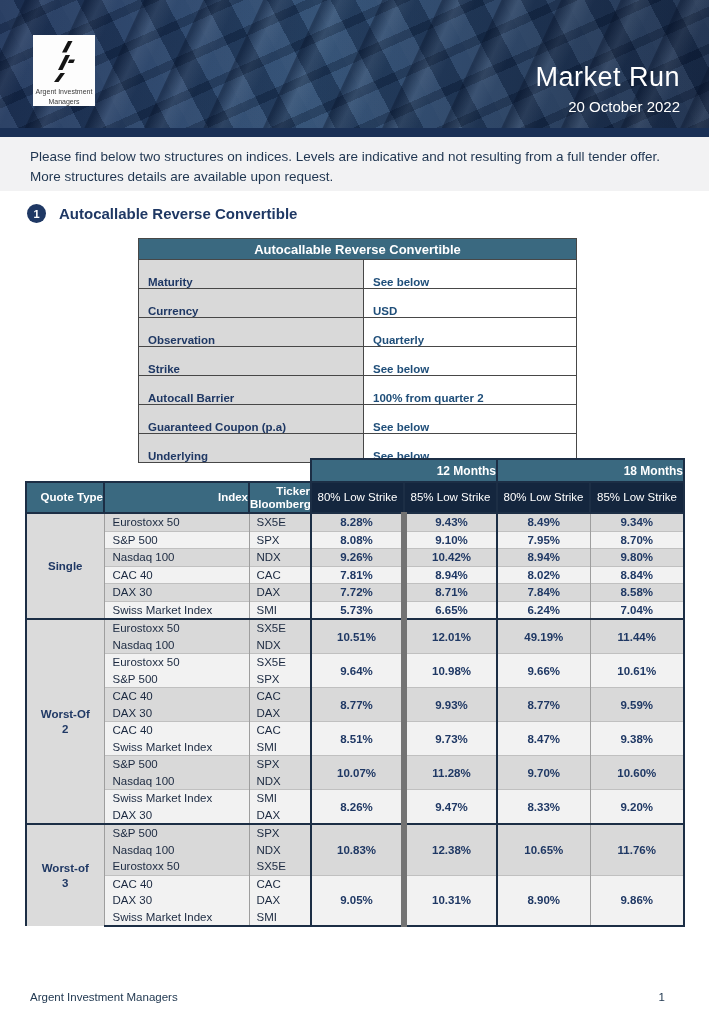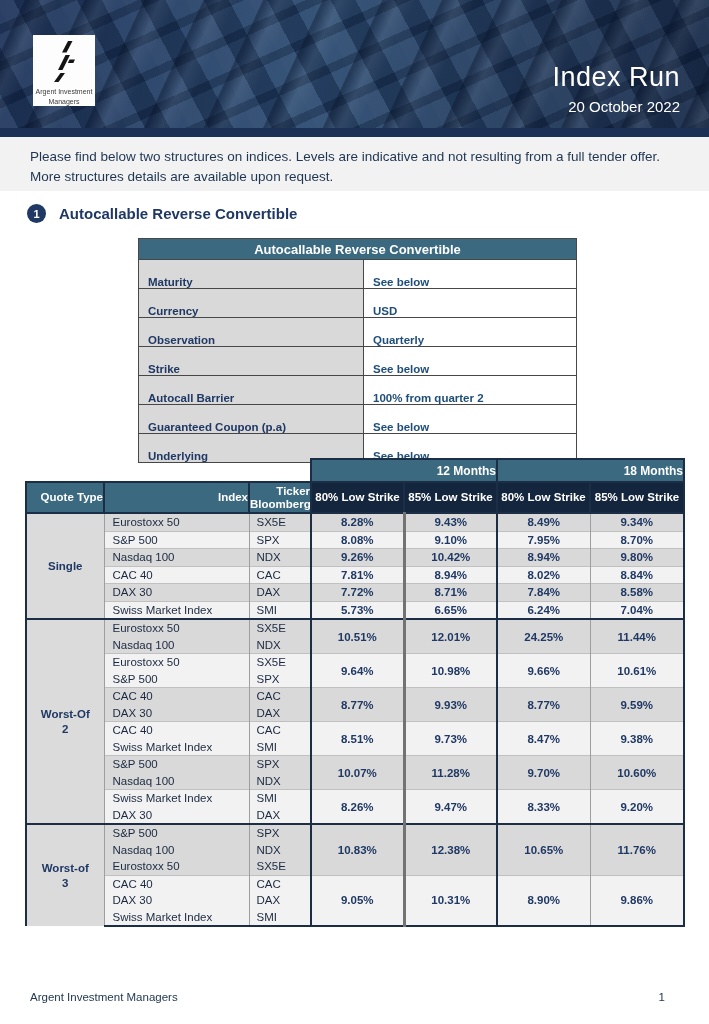--- a/index.html
+++ b/index.html
@@ -55,37 +55,37 @@
   }
   .terms td { height:19.5px; font-size:11.5px; border:1px solid #474747; padding:16px 0 0 9px; }
   .terms td.t-label { width:225px; background:#d9d9d9; color:#1f3864; font-weight:bold; }
   .terms td.t-value { background:#ffffff; color:#1f4e79; font-weight:600; }
 
   
   .pricing { position:absolute; top:458px; left:25px; width:658px; border-collapse:collapse; table-layout:fixed; }
   .pricing td, .pricing th { overflow:hidden; }
   .pricing .spacer { border:none; background:transparent; }
   .pricing .th-teal  { background:#3a6980; color:#ffffff; font-weight:bold; text-align:right; border:2px solid #1c2e45; }
-  .pricing .th-navy  { background:#14263e; color:#ffffff; font-weight:bold; border:2px solid #1c2e45; }
+  .pricing .th-navy  { background:#14263e; color:#ffffff; font-weight:normal; border:2px solid #1c2e45; }
   .pricing tr.tenors th { height:23px; font-size:12px; }
   .pricing tr.cols th   { height:31px; font-size:11.5px; line-height:13px; }
   .pricing tbody td { border-top:1px solid #c0c0c0; vertical-align:middle; }
   .pricing tr.section-start td { border-top:2px solid #1c2e45; }
   .pricing tbody tr:last-child td { border-bottom:2px solid #1c2e45; }
   .pricing td.qt {
     background:#dbdbdb; color:#1f3864; font-weight:bold; font-size:11.5px;
     text-align:center; border-left:2px solid #1c2e45; border-right:1px solid #9e9e9e;
     white-space:pre-line; line-height:15px;
   }
   .pricing td.idx { font-size:11.5px; color:#1b2940; padding-left:8px; white-space:pre-line; line-height:16.5px;margin-left:16px; }
   .pricing td.tkr { font-size:11.5px; color:#1b2940; padding-left:7px; white-space:pre-line; line-height:16.5px;
                     border-left:1px solid #9e9e9e; border-right:2px solid #1c2e45; }
   .pricing td.val { font-size:11.5px; font-weight:bold; color:#1f3864; text-align:center;margin-left:48px; }
   .pricing td.v0 { border-left:2px solid #1c2e45; }
-  .pricing td.v1 { border-left:3px solid #737373; }
+  .pricing td.v1 { border-left:6px solid #737373; }
   .pricing td.v2 { border-left:2px solid #1c2e45; }
   .pricing td.v3 { border-left:1px solid #9e9e9e; border-right:2px solid #1c2e45; }
   .pricing td.g0 { background:#d9d9d9; }
   .pricing td.g1 { background:#f2f2f2; }
   .pricing td.single-h { height:16.5px; }
 
   
   .footer {
     position:absolute; top:991px; left:30px; right:44px;
     display:flex; justify-content:space-between;
@@ -104,21 +104,21 @@
           <path d="M21 1 L25.5 1 L19.5 12.5 L15 12.5 Z" fill="#141414"></path>
           <path d="M18.5 15 L23 15 L15.5 30 L11 30 Z" fill="#141414"></path>
           <path d="M22.5 19.5 L28 19.5 L26.3 23 L20.8 23 Z" fill="#141414"></path>
           <path d="M13.5 33 L18 33 L11.5 42 L7 42 Z" fill="#141414"></path>
         </svg>
       </span>
       <div class="logo-text">Argent Investment</div>
       <div class="logo-text">Managers</div>
     </div>
     <div class="banner-titles">
-      <div class="banner-title">Index Run</div>
+      <div class="banner-title">Market Run</div>
       <div class="banner-date">20 October 2022</div>
     </div>
   </div>
 
   <div class="intro">Please find below two structures on indices. Levels are indicative and not resulting from a full tender offer. More structures details are available upon request.</div>
 
   <div class="section-head">
     <div class="section-badge">1</div>
     <div class="section-title">Autocallable Reverse Convertible</div>
   </div>
@@ -239,21 +239,21 @@
         </tr>
         <tr class="section-start">
           <td class="qt" rowspan="6">Worst-Of
 2</td>
           <td class="idx g0">Eurostoxx 50
 Nasdaq 100</td>
           <td class="tkr g0">SX5E
 NDX</td>
           <td class="val v0 g0">10.51%</td>
           <td class="val v1 g0">12.01%</td>
-          <td class="val v2 g0">24.25%</td>
+          <td class="val v2 g0">49.19%</td>
           <td class="val v3 g0">11.44%</td>
         </tr>
         <tr>
           <td class="idx g1">Eurostoxx 50
 S&amp;P 500</td>
           <td class="tkr g1">SX5E
 SPX</td>
           <td class="val v0 g1">9.64%</td>
           <td class="val v1 g1">10.98%</td>
           <td class="val v2 g1">9.66%</td>

